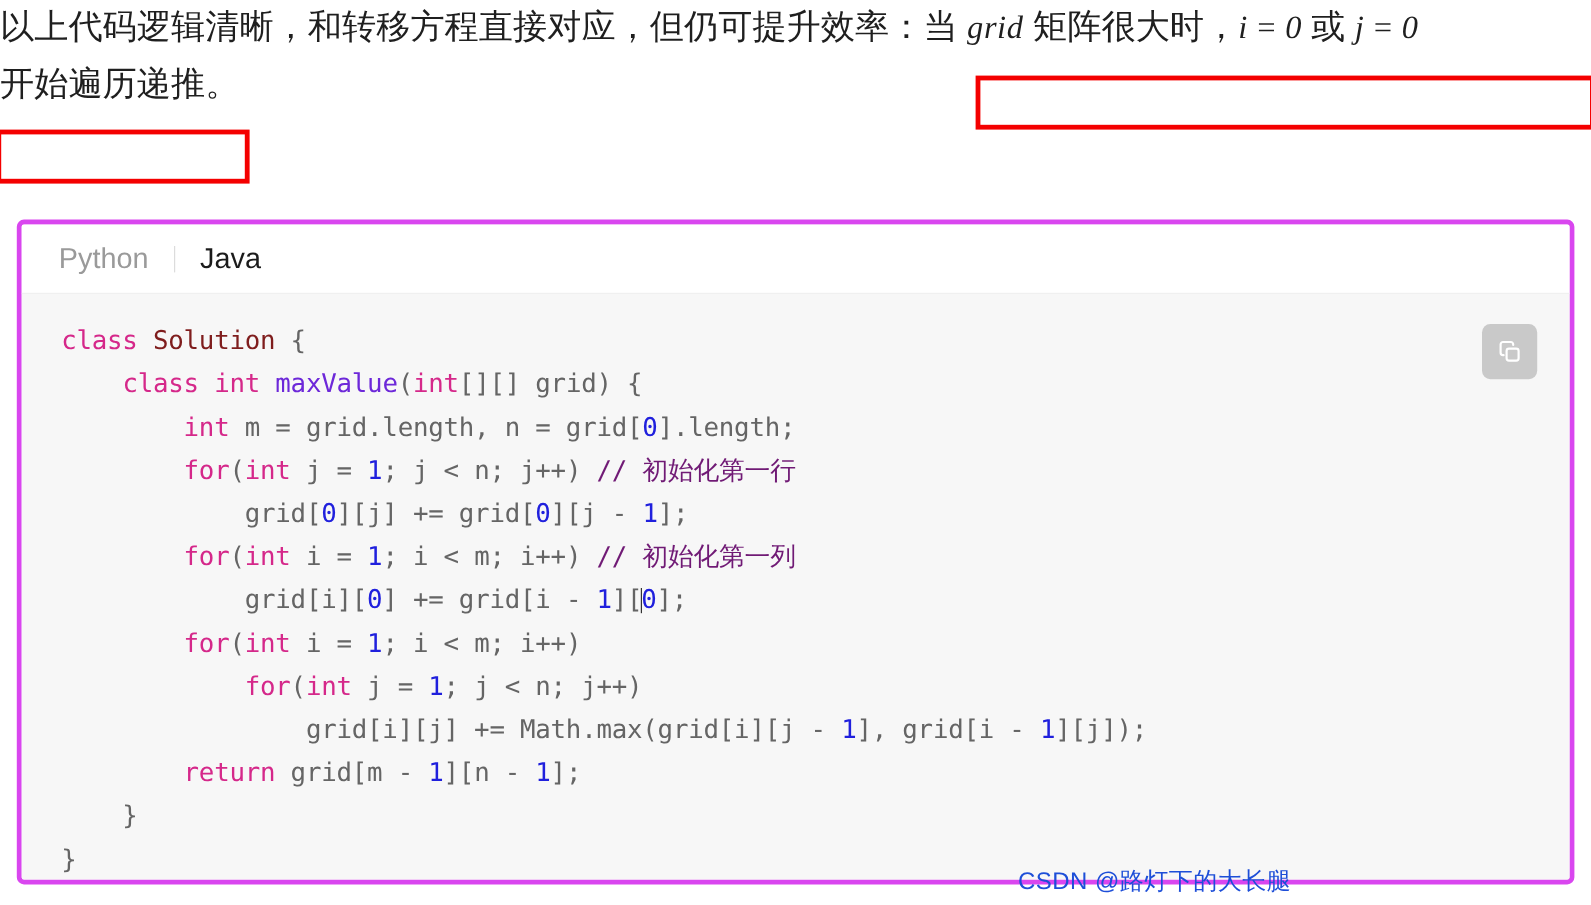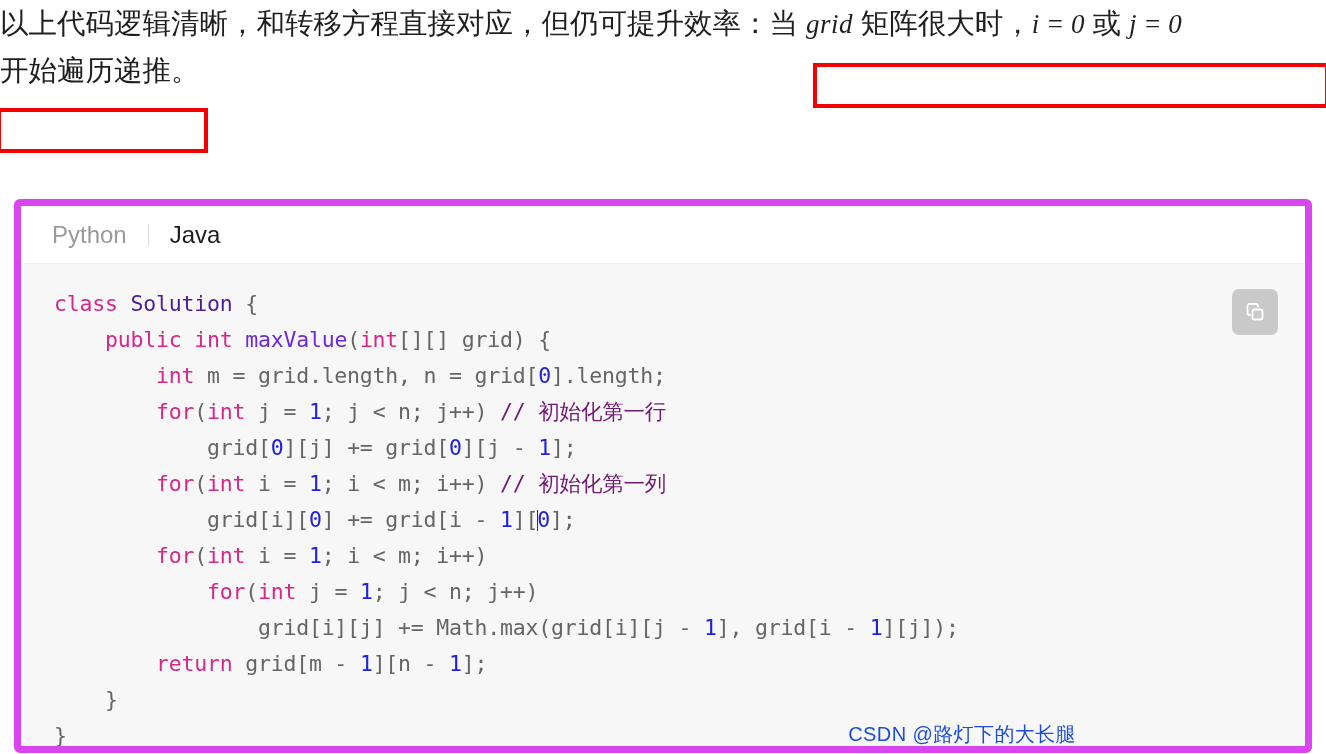--- a/index.html
+++ b/index.html
@@ -56,26 +56,26 @@
     background: transparent;
     pointer-events: none;
   }
   #redbox-a { left: 813px;  top: 63px;  width: 516px; height: 45px; }
   #redbox-b { left: -3px;   top: 108px; width: 211px; height: 45px; }
 
   
   .code-card {
     position: absolute;
     left: 14px;
-    top: 199px;
+    top: 183px;
     width: 1298px;
     height: 554px;
     border-radius: 6px;
     background: #ffffff;
-    border: 7px solid #d946ef;
+    border: 4px solid #d946ef;
     overflow: hidden;
   }
 
   .tabbar {
     height: 58px;
     background: #ffffff;
     display: flex;
     align-items: center;
     padding-left: 20px;
     border-bottom: 1px solid #f0f0f0;
@@ -109,21 +109,21 @@
     padding: 0 24px 0 33px;
     font-family: "DejaVu Sans Mono", "Liberation Mono", monospace;
     font-size: 21.5px;
     line-height: 36px;
     color: #656565;
     white-space: pre;
     letter-spacing: -0.2px;
     tab-size: 4;
   }
   pre.code .kw  { color: #d5288a; }   
-  pre.code .ty  { color: #4c1d95; }   
+  pre.code .ty  { color: #7f1d1d; }   
   pre.code .fn  { color: #6d28d9; }   
   pre.code .num { color: #2020dd; }   
   pre.code .cm  { color: #701a75; }   
   pre.code .pl  { color: #656565; }   
 
   .caret {
     display: inline-block;
     width: 0;
     border-left: 1.5px solid #333;
     height: 21px;
@@ -181,21 +181,21 @@
   <div class="code-card">
 
     <div class="tabbar">
       <div class="tab inactive">Python</div>
       <div class="tab-sep"></div>
       <div class="tab active">Java</div>
     </div>
 
     <div class="code-body">
       <pre class="code" id="code-pre"><span class="kw">class </span><span class="ty">Solution</span><span class="pl"> {</span>
-<span class="pl">    </span><span class="kw">public int </span><span class="fn">maxValue</span><span class="pl">(</span><span class="kw">int</span><span class="pl">[][] grid) {</span>
+<span class="pl">    </span><span class="kw">class int </span><span class="fn">maxValue</span><span class="pl">(</span><span class="kw">int</span><span class="pl">[][] grid) {</span>
 <span class="pl">        </span><span class="kw">int</span><span class="pl"> m = grid.length, n = grid[</span><span class="num">0</span><span class="pl">].length;</span>
 <span class="pl">        </span><span class="kw">for</span><span class="pl">(</span><span class="kw">int</span><span class="pl"> j = </span><span class="num">1</span><span class="pl">; j &lt; n; j++) </span><span class="cm">// 初始化第一行</span>
 <span class="pl">            grid[</span><span class="num">0</span><span class="pl">][j] += grid[</span><span class="num">0</span><span class="pl">][j - </span><span class="num">1</span><span class="pl">];</span>
 <span class="pl">        </span><span class="kw">for</span><span class="pl">(</span><span class="kw">int</span><span class="pl"> i = </span><span class="num">1</span><span class="pl">; i &lt; m; i++) </span><span class="cm">// 初始化第一列</span>
 <span class="pl">            grid[i][</span><span class="num">0</span><span class="pl">] += grid[i - </span><span class="num">1</span><span class="pl">][</span><span class="caret"></span><span class="num">0</span><span class="pl">];</span>
 <span class="pl">        </span><span class="kw">for</span><span class="pl">(</span><span class="kw">int</span><span class="pl"> i = </span><span class="num">1</span><span class="pl">; i &lt; m; i++)</span>
 <span class="pl">            </span><span class="kw">for</span><span class="pl">(</span><span class="kw">int</span><span class="pl"> j = </span><span class="num">1</span><span class="pl">; j &lt; n; j++)</span>
 <span class="pl">                grid[i][j] += Math.max(grid[i][j - </span><span class="num">1</span><span class="pl">], grid[i - </span><span class="num">1</span><span class="pl">][j]);</span>
 <span class="pl">        </span><span class="kw">return</span><span class="pl"> grid[m - </span><span class="num">1</span><span class="pl">][n - </span><span class="num">1</span><span class="pl">];</span>
 <span class="pl">    }</span>

